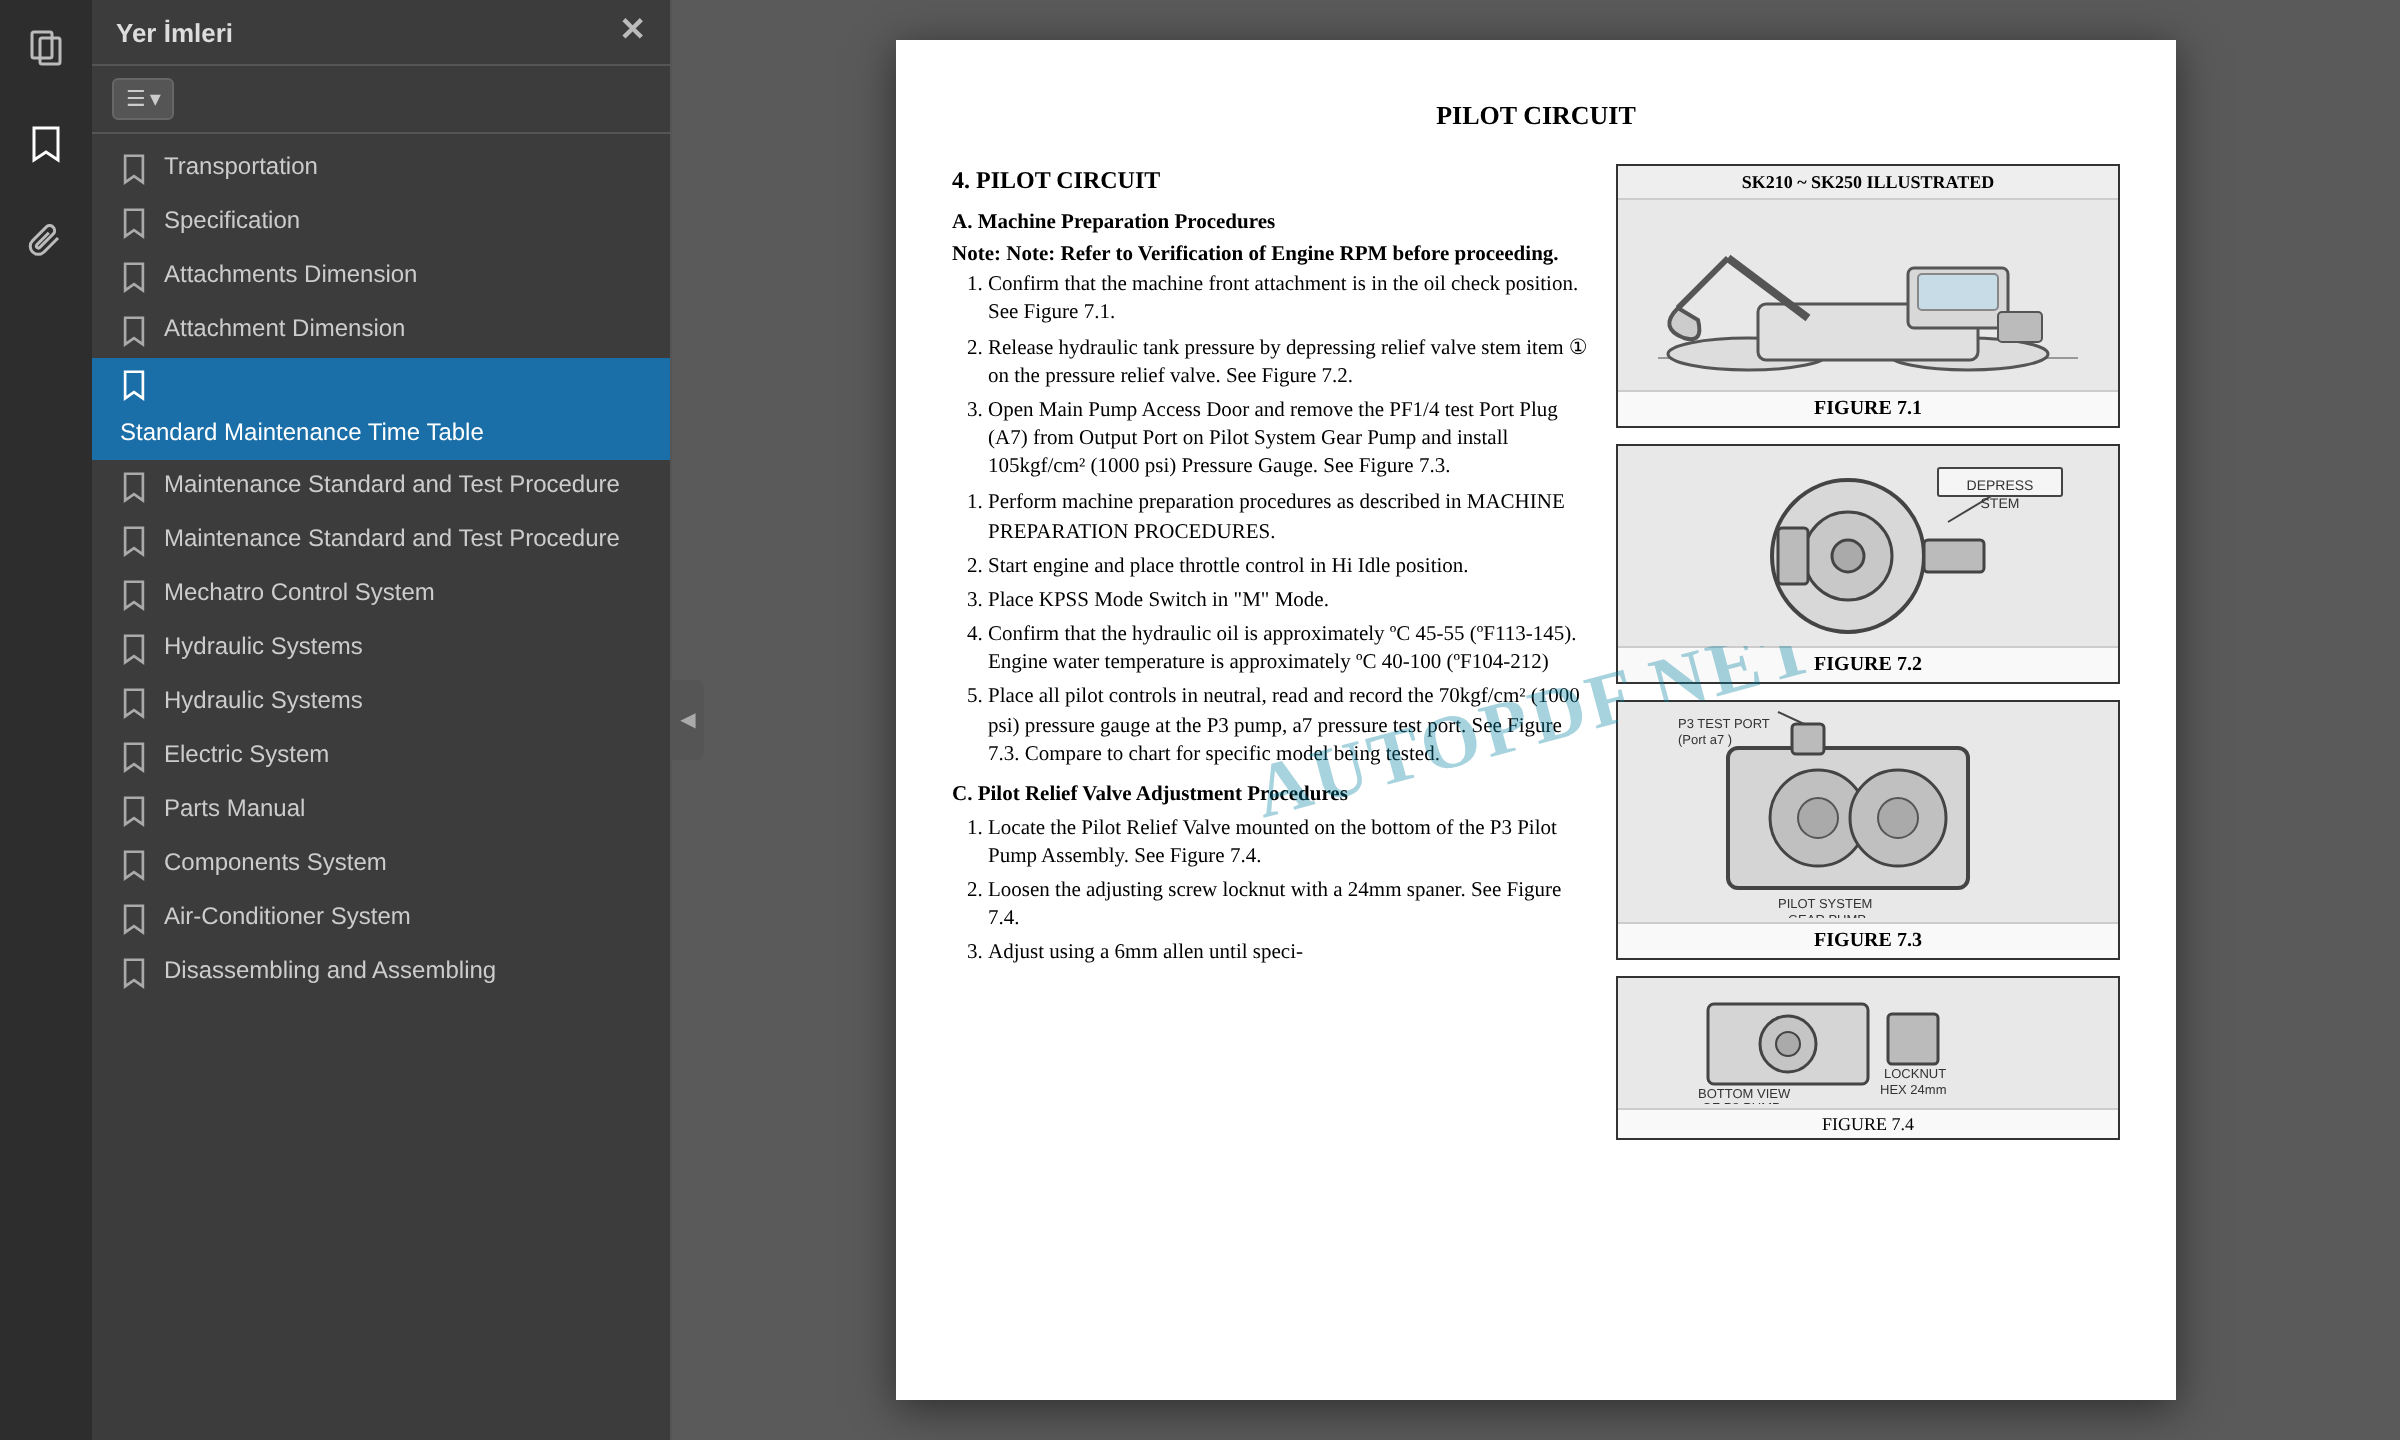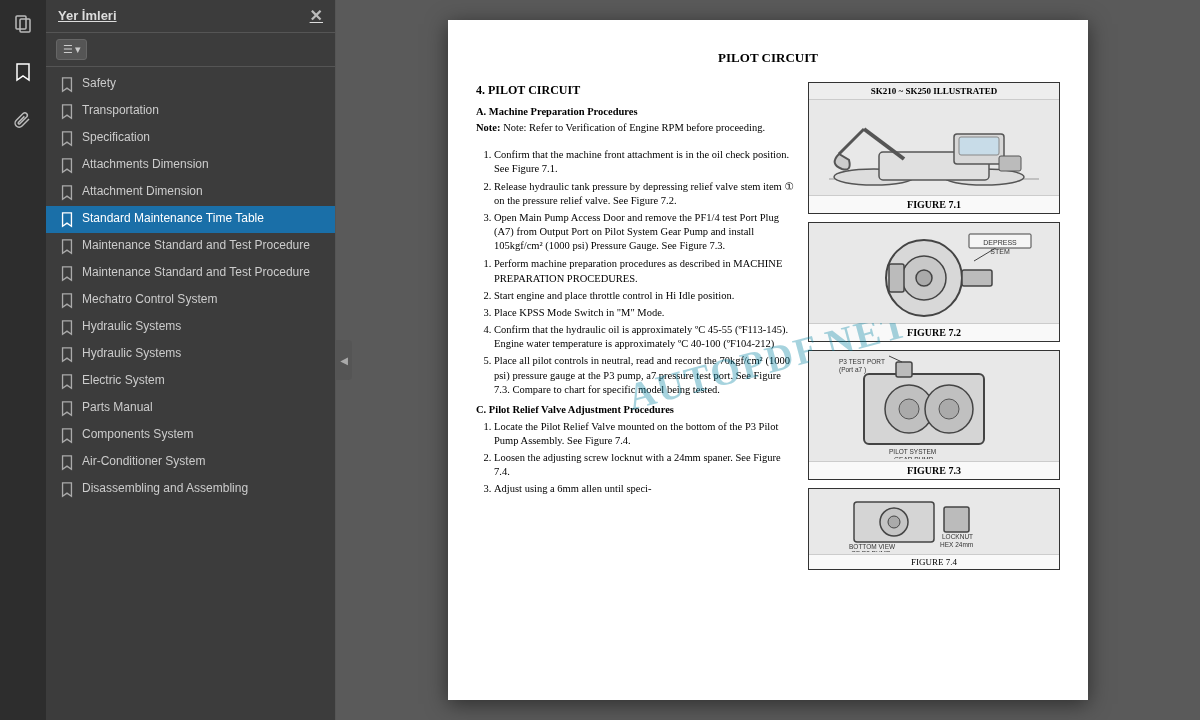--- a/index.html
+++ b/index.html
@@ -40,28 +40,27 @@
     .sidebar {
       width: 290px;
       background: #3c3c3c;
       display: flex;
       flex-direction: column;
       flex-shrink: 0;
       border-right: 1px solid #555;
     }
     .sidebar-header {
       display: flex;
-      align-items: flex-start;
+      align-items: center;
       justify-content: space-between;
       padding: 8px 12px;
       color: #ddd;
       font-size: 13px;
       font-weight: bold;
       border-bottom: 1px solid #555;
-      text-decoration: underline;
     }
     .sidebar-header-left {
       display: flex;
       align-items: center;
       gap: 8px;
     }
     .sidebar-toolbar {
       display: flex;
       align-items: center;
       padding: 6px 10px;
@@ -101,20 +100,21 @@
       padding: 5px 10px 5px 14px;
       color: #ccc;
       font-size: 12px;
       cursor: pointer;
       line-height: 1.3;
       gap: 8px;
     }
     .bookmark-item.selected {
       background: #1a6fa8;
       color: #fff;
+      flex-direction: column;
     }
     .bookmark-icon {
       width: 14px;
       height: 16px;
       flex-shrink: 0;
       margin-top: 1px;
       position: relative;
     }
     .bookmark-icon svg {
       width: 14px;
@@ -259,28 +259,20 @@
     </div>
     <span class="close-btn">✕</span>
   </div>
   <div class="sidebar-toolbar">
     <div class="sidebar-toolbar-btn">
       <span>☰</span>
       <span>▾</span>
     </div>
   </div>
   <div class="bookmark-list" id="bookmark-list">
-  <div class="bookmark-item">
-    <span class="bookmark-icon">
-      <svg viewBox="0 0 14 18" fill="none" xmlns="http://www.w3.org/2000/svg">
-        <path d="M2 1h10v15l-5-3.5L2 16V1z" stroke="#aaa" stroke-width="1.5" fill="none"></path>
-      </svg>
-    </span>
-    <span>Safety</span>
-  </div>
       <div class="bookmark-item">
     <span class="bookmark-icon">
       <svg viewBox="0 0 14 18" fill="none" xmlns="http://www.w3.org/2000/svg">
         <path d="M2 1h10v15l-5-3.5L2 16V1z" stroke="#aaa" stroke-width="1.5" fill="none"></path>
       </svg>
     </span>
     <span>Transportation</span>
   </div>
       <div class="bookmark-item">
     <span class="bookmark-icon">
@@ -406,21 +398,21 @@
 
     <div class="watermark">AUTOPDF.NET</div>
 
     <div class="pdf-page-title">PILOT CIRCUIT</div>
 
     <div class="pdf-columns">
 
       <div class="pdf-left-col">
         <div class="pdf-section-title">4.  PILOT CIRCUIT</div>
         <div class="pdf-sub-title">A.  Machine Preparation Procedures</div>
-        <div style="margin-bottom:12px;">
+        <div style="margin-bottom:0;font-weight:bold;">
           <strong>Note:</strong> <span>Note: Refer to Verification of Engine RPM before proceeding.</span>
         </div>
         <ol class="pdf-list">
           <li>Confirm that the machine front attachment is in the oil check position. See Figure 7.1.</li>
           <li>Release hydraulic tank pressure by depressing relief valve stem item ① on the pressure relief valve. See Figure 7.2.</li>
           <li>Open Main Pump Access Door and remove the PF1/4 test Port Plug (A7) from Output Port on Pilot System Gear Pump and install 105kgf/cm² (1000 psi) Pressure Gauge. See Figure 7.3.</li>
         </ol>
 
         <ol class="pdf-list">
           <li>Perform machine preparation procedures as described in MACHINE PREPARATION PROCEDURES.</li>

